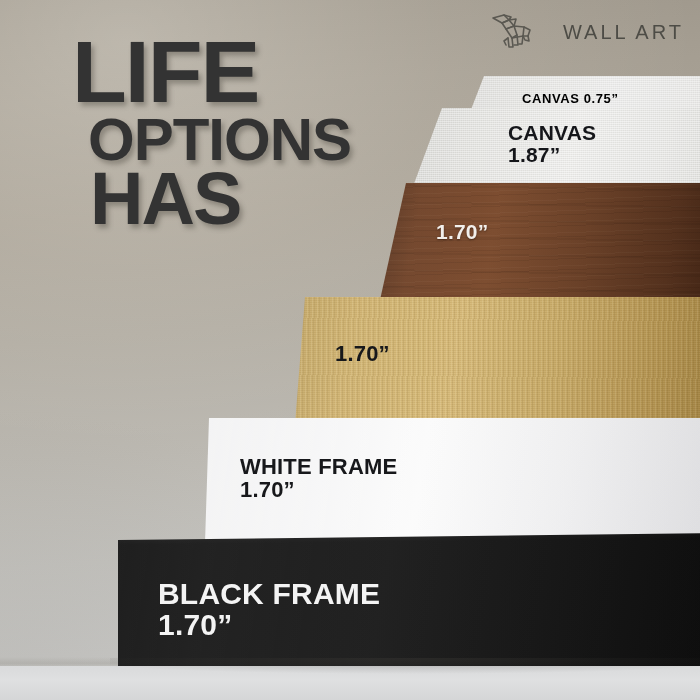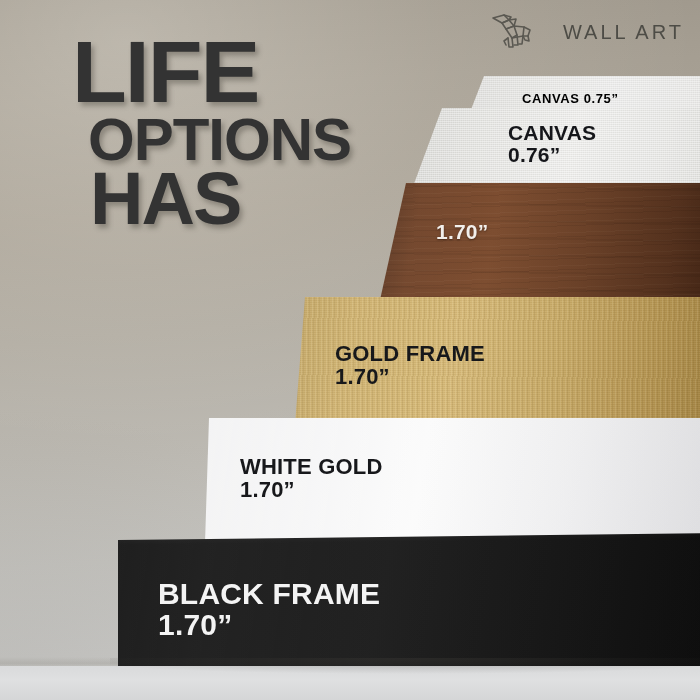--- a/index.html
+++ b/index.html
@@ -281,51 +281,50 @@
       <span class="l1">CANVAS  0.75”</span>
     </div>
   </div>
 
   <div class="slab" id="canvas150">
     <div class="face">
       <div class="grain"></div>
     </div>
     <div class="lbl">
       <span class="l1">CANVAS</span>
-      <span class="l2">0.76”</span>
+      <span class="l2">1.87”</span>
     </div>
   </div>
 
   <div class="slab" id="walnut">
     <div class="face">
       <div class="grain"></div>
       <div class="sheen"></div>
     </div>
     <div class="lbl">
       <span class="l2">1.70”</span>
     </div>
   </div>
 
   <div class="slab" id="gold">
     <div class="face">
       <div class="grain"></div>
       <div class="sheen"></div>
     </div>
     <div class="lbl">
-      <span class="l1">GOLD FRAME</span>
       <span class="l2">1.70”</span>
     </div>
   </div>
 
   <div class="slab" id="white">
     <div class="face">
       <div class="sheen"></div>
     </div>
     <div class="lbl">
-      <span class="l1">WHITE GOLD</span>
+      <span class="l1">WHITE FRAME</span>
       <span class="l2">1.70”</span>
     </div>
   </div>
 
   <div class="slab" id="black">
     <div class="face">
       <div class="bevel"></div>
       <div class="sheen"></div>
     </div>
     <div class="lbl">

